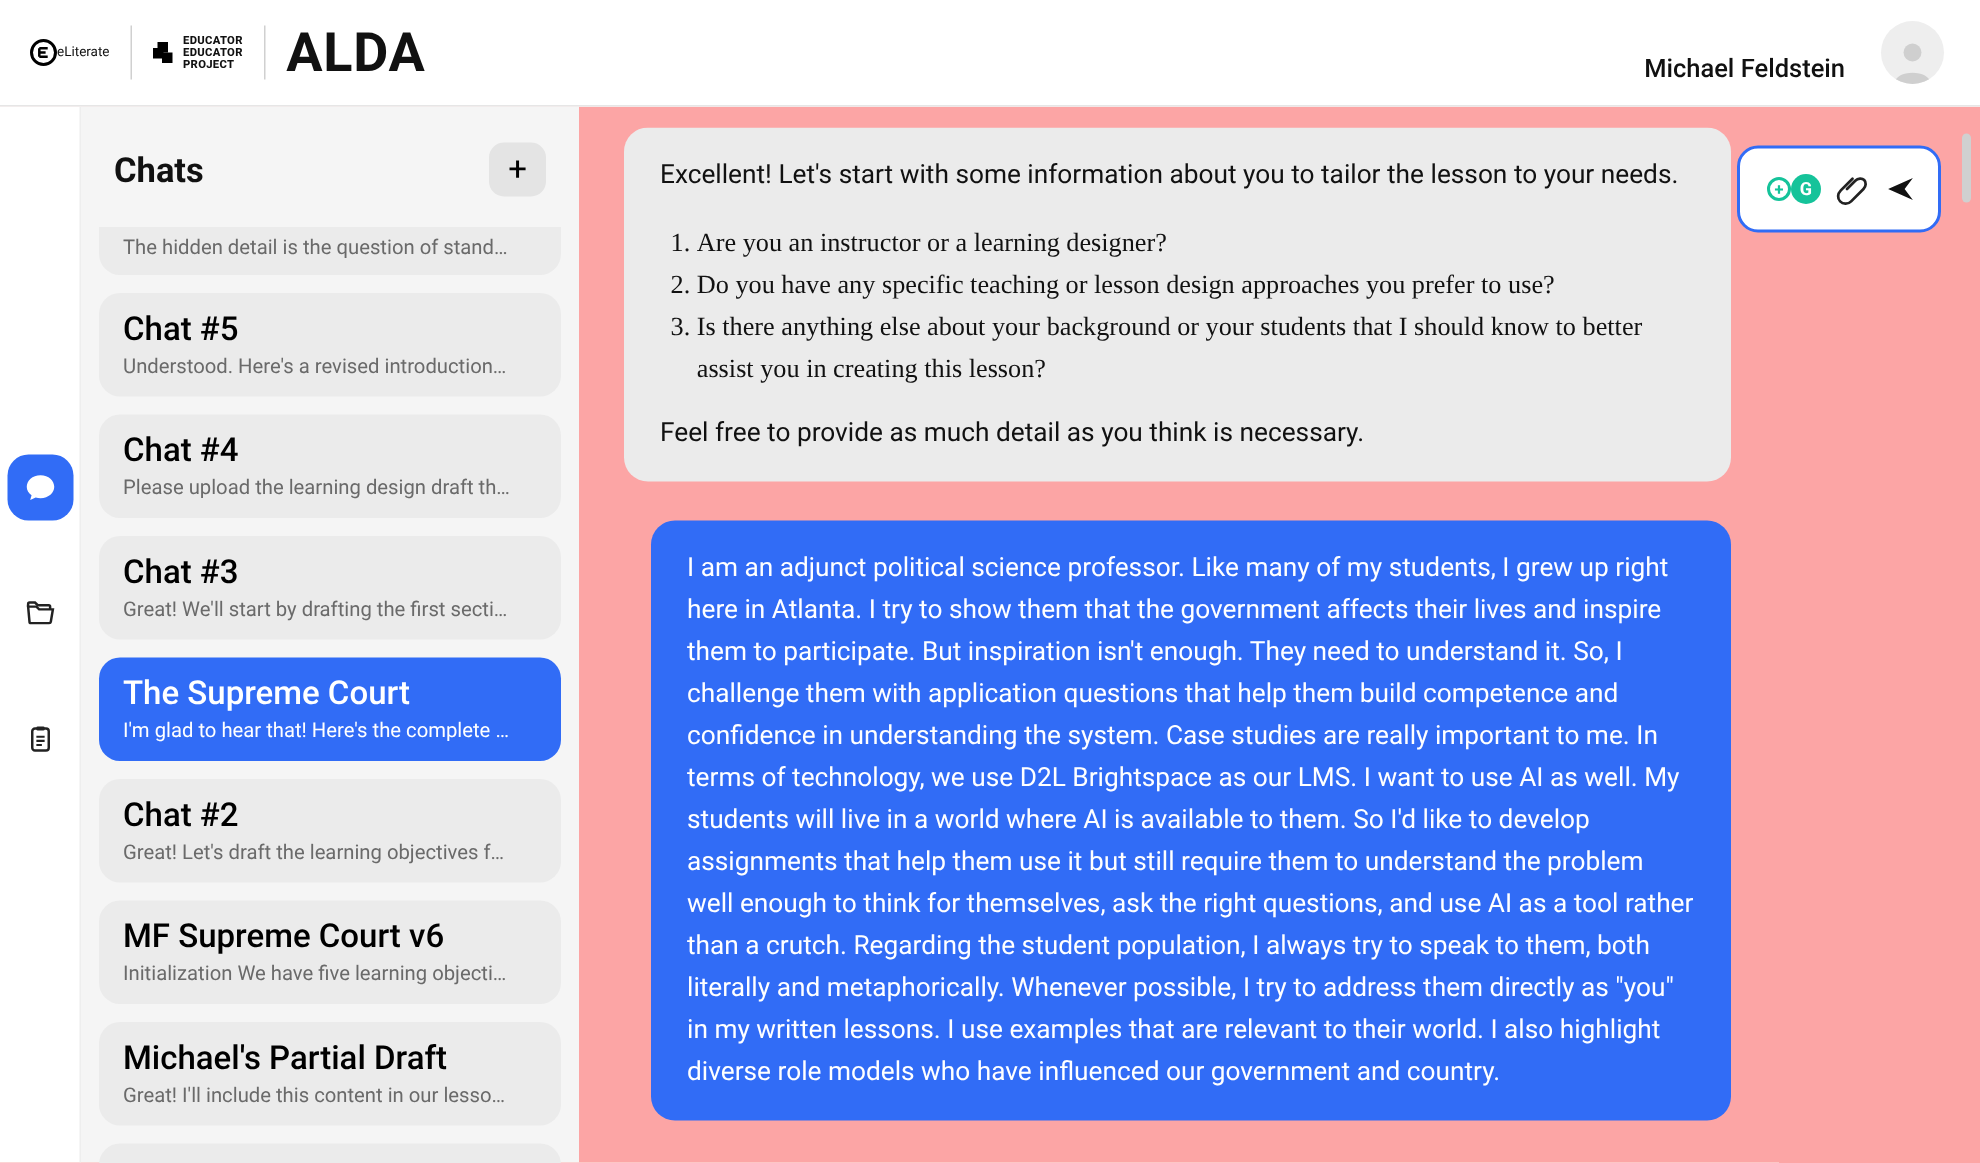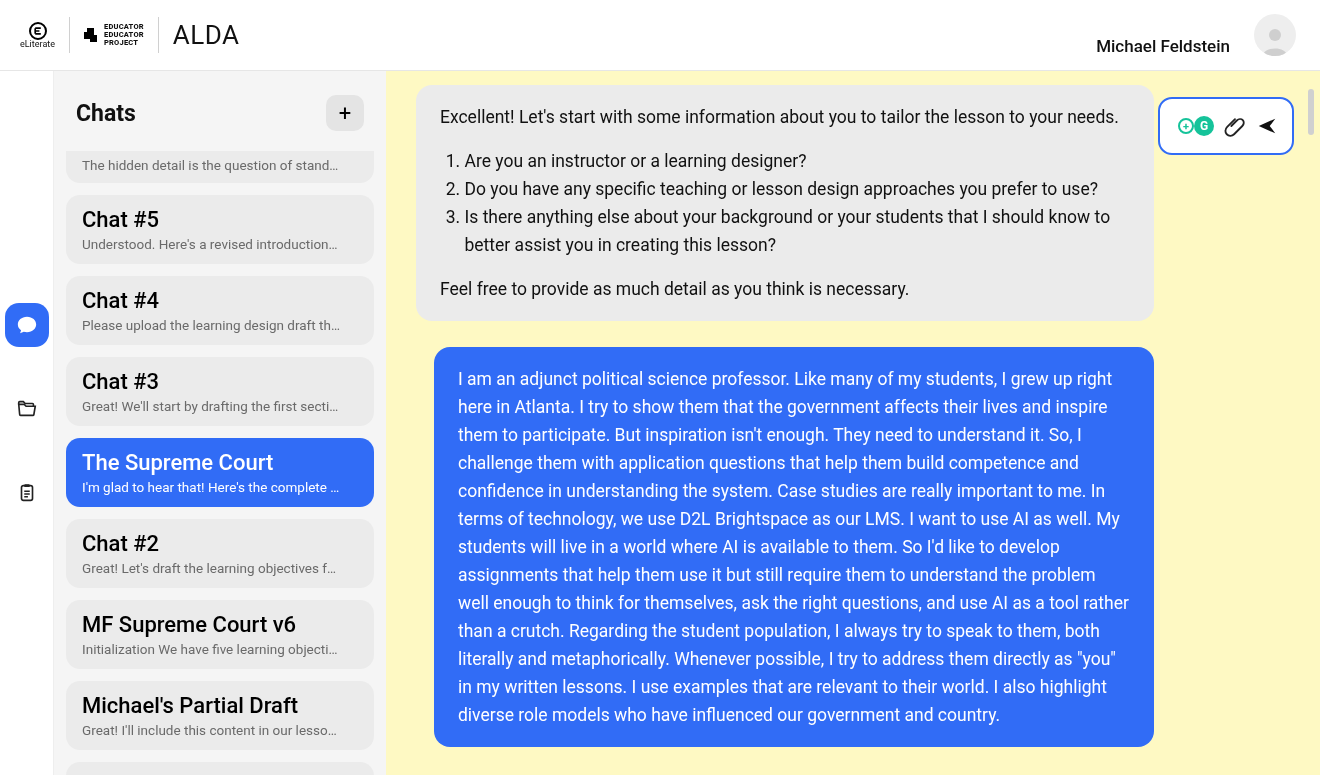--- a/index.html
+++ b/index.html
@@ -20,47 +20,47 @@
     border-bottom: 1px solid #e6e6e6;
     display: flex;
     align-items: center;
     justify-content: space-between;
     padding: 0 24px 0 20px;
     background: #fff;
     position: relative;
     z-index: 5;
   }
   .header-left { display: flex; align-items: center; gap: 14px; }
-  .logo-literate { display: flex; flex-direction: column; align-items: center; font-size: 9px; line-height: 1; }
+  .logo-literate { display: flex; align-items: center; font-size: 9px; line-height: 1; }
   .logo-literate .circ {
     width: 18px; height: 18px; border: 2px solid #000; border-radius: 50%;
     display:flex; align-items:center; justify-content:center;
   }
   .divider-v { width: 1px; height: 36px; background: #d0d0d0; }
   .logo-eep { display:flex; align-items:center; gap:4px; }
   .eep-squares { position:relative; width:16px; height:14px; }
   .eep-squares .sq { position:absolute; width:7px; height:7px; background:#000; }
   .eep-squares .s1 { top:0; left:3px; }
   .eep-squares .s2 { top:4px; left:0; }
   .eep-squares .s3 { top:7px; left:6px; }
   .eep-text { font-size:7.5px; font-weight:800; line-height:1.05; letter-spacing:.2px; }
-  .logo-alda { font-size: 26px; font-weight: 400; letter-spacing: .5px; text-align: right; }
+  .logo-alda { font-size: 36px; font-weight: 700; letter-spacing: .5px; text-align: right; }
   .header-right { display: flex; align-items: flex-end; gap: 24px; }
   .username { font-size: 17px; font-weight:500; }
   .avatar {
     width: 42px; height:42px; border-radius: 50%; background: #eee;
     display:flex; align-items:flex-end; justify-content:center; overflow:hidden;
   }
   .avatar svg { width: 32px; height:32px; }
 
   
   .body {
     display:flex;
     height: calc(100% - 71px);
-    background: #fef9c3;
+    background: #fca5a5;
   }
 
   
   .rail {
     width: 54px;
     background: #fff;
     display:flex;
     flex-direction: column;
     align-items:center;
     padding-top: 232px;
@@ -145,21 +145,21 @@
   }
   .msg {
     border-radius: 16px;
     padding: 18px 24px;
     font-size: 17.5px;
     line-height: 1.6;
     max-width: 100%;
   }
   .msg-ai { background:#ebebeb; color:#111; }
   .msg-user { background:#316cf6; color:#fff; margin-left: 18px; }
-  .msg ol { padding-left: 1em; list-style-position: outside; margin-left: 0.4em;}
+  .msg ol { padding-left: 1em; list-style-position: outside; margin-left: 0.4em; font-family: Liberation Serif, serif;}
   .msg p { margin: 0; }
   .msg .block { margin-bottom: 16px; }
   .msg .block:last-child { margin-bottom:0; }
 
   
   .input-wrap {
     margin-top: 12px;
     height: 58px;
     border: 2px solid #316cf6;
     border-radius: 14px;

